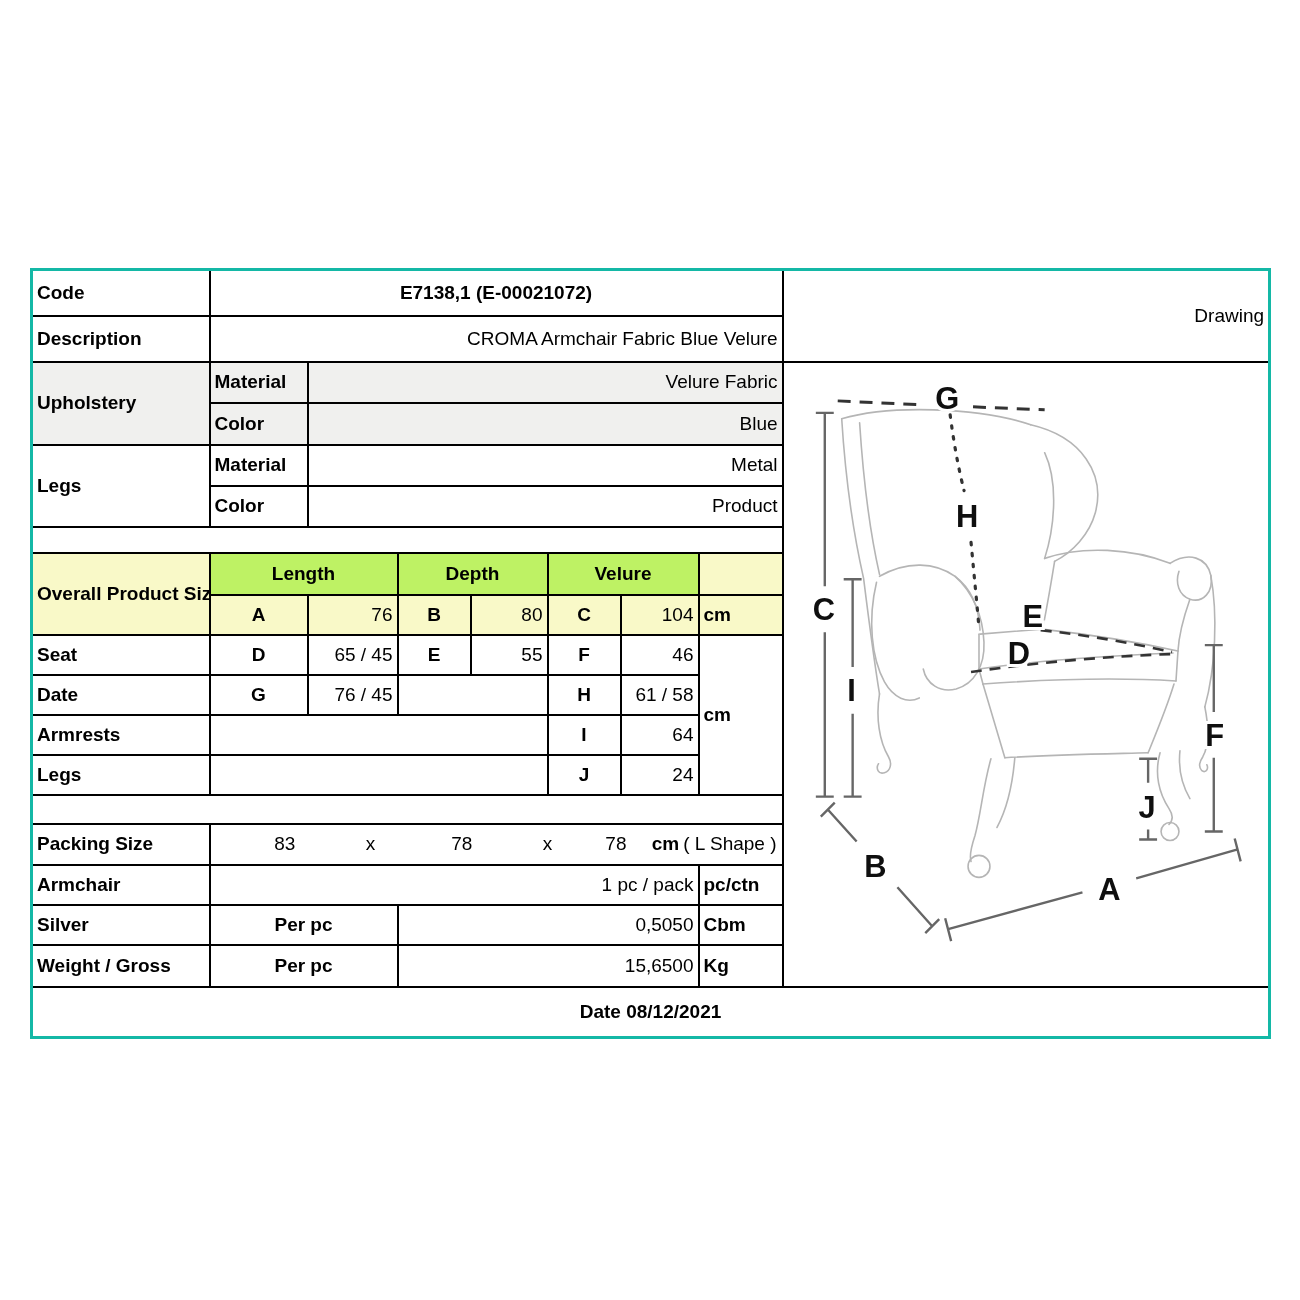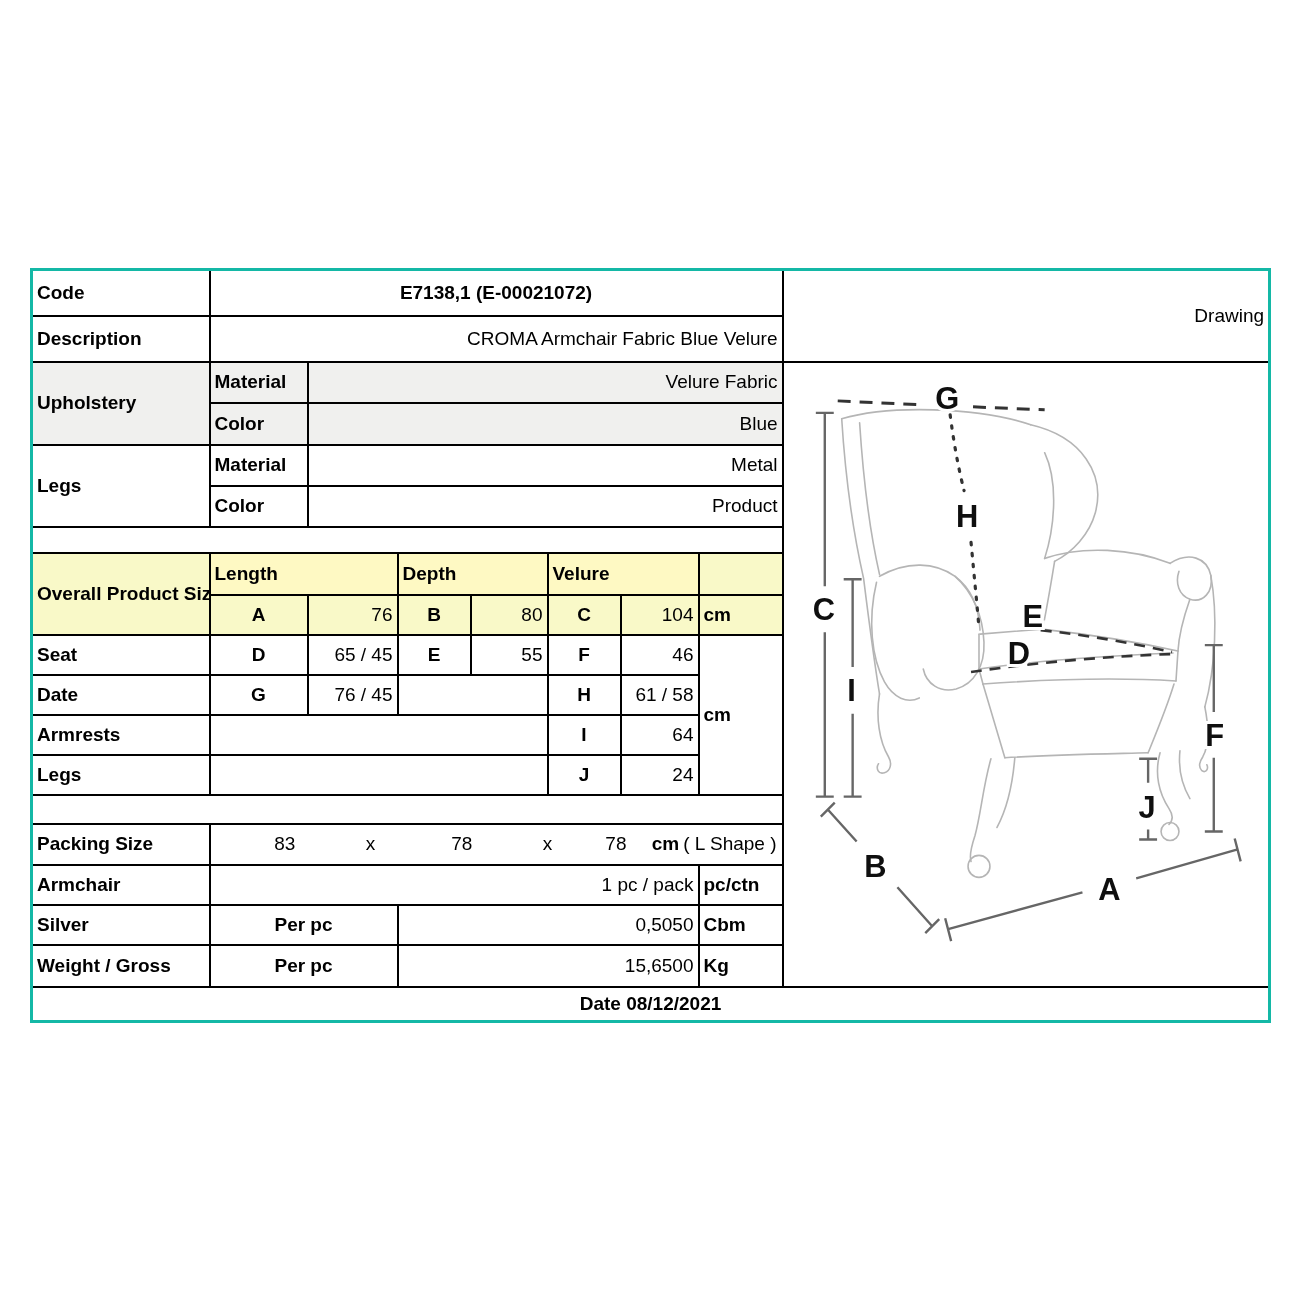--- a/index.html
+++ b/index.html
@@ -12,21 +12,21 @@
   table.spec td{border:2px solid #000;font-size:19px;padding:0 4px;overflow:hidden;
     white-space:nowrap;vertical-align:middle;}
   td.lbl{font-weight:bold;text-align:left;padding-left:5px;}
   td.val{text-align:right;}
   td.valb{text-align:center;font-weight:bold;}
   td.unit{font-weight:bold;text-align:left;padding-left:7px;}
   td.gray{background:#F0F0EE;}
   td.yellow{background:#F9F9C8;}
   td.bb3{border-bottom-width:3px;margin-left:36px;}
   td.datecell{border-top:3px solid #000;text-align:center;font-weight:bold;}
-  td.sizehdr{background:#fef9c3;font-weight:bold;}
+  td.sizehdr{background:#bef264;font-weight:bold;text-align:center;}
   td.sizelabel{background:#F9F9C8;font-weight:bold;text-align:center;white-space:normal;line-height:21px;}
   td.drawhdr{font-weight:normal;text-align:right;font-size:20px;}
   td.drawcell{padding:0;position:relative;}
   td.psize{position:relative;}
   .ps{position:absolute;top:0;height:100%;display:flex;align-items:center;transform:translateX(-50%);}
   .ps-end{position:absolute;top:0;right:5px;height:100%;display:flex;align-items:center;gap:4px;}
   .bold{font-weight:bold;}
   svg.draw{position:absolute;left:0;top:0;width:100%;height:100%;display:block;}
   .dimtext{font-family:"Liberation Sans",sans-serif;font-size:31px;font-weight:bold;fill:#0f0f0f;
     paint-order:stroke;stroke:#ffffff;stroke-width:6px;text-anchor:middle;}
@@ -239,18 +239,18 @@
       <td class="unit">Cbm</td>
     </tr>
 
     <tr style="height:42px">
       <td class="lbl">Weight / Gross</td>
       <td class="valb" colspan="2">Per pc</td>
       <td class="val" colspan="4">15,6500</td>
       <td class="unit">Kg</td>
     </tr>
 
-    <tr style="height:35px">
+    <tr style="height:51px">
       <td class="datecell" colspan="9">Date 08/12/2021</td>
     </tr>
   </tbody>
     </table>
 </div>
 
 </body></html>

